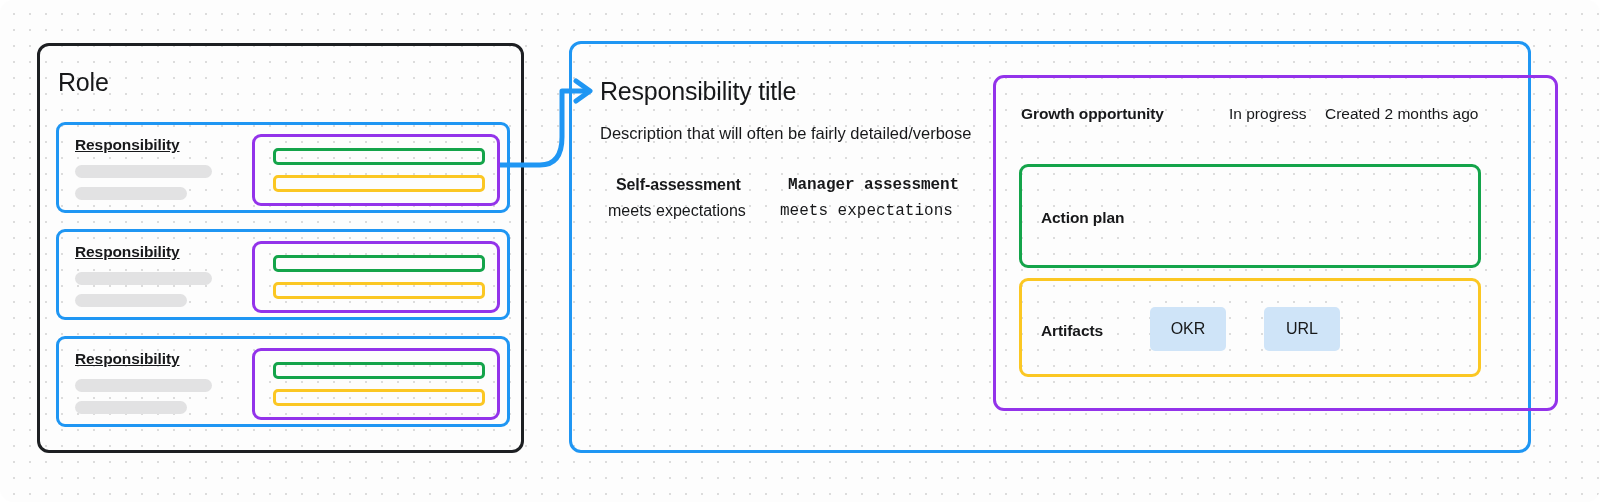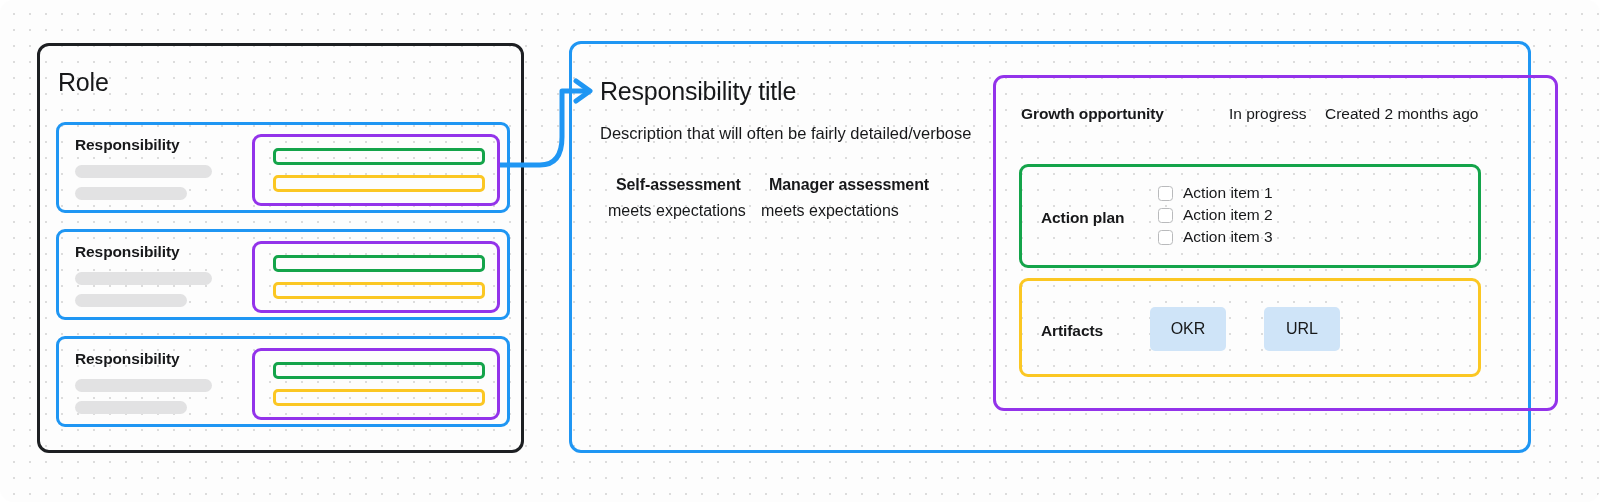--- a/index.html
+++ b/index.html
@@ -57,20 +57,21 @@
   #resp-card-2 { top: 290px; }
 
   .resp-label {
     position: absolute;
     left: 16px;
     top: 11px;
     font-size: 15.5px;
     font-weight: bold;
     letter-spacing: -0.1px;
     color: #17181a;
+    text-decoration: underline;
   }
   .skeleton {
     position: absolute;
     background: #e2e2e3;
     border-radius: 7px;
     height: 13px;
   }
   .skel-1 { left: 16px; top: 40px; width: 137px; }
   .skel-2 { left: 16px; top: 62px; width: 112px; }
 
@@ -128,21 +129,21 @@
     left: 28px;
     top: 80px;
     font-size: 16.5px;
     color: #17181a;
   }
   .assessment-col {
     position: absolute;
     top: 132px;
   }
   #self-assessment-col  { left: 36px; }
-  #manager-assessment-col { left: 189px; }
+  #manager-assessment-col { left: 208px; font-family: Liberation Mono, monospace; }
   .assess-head {
     font-size: 16px;
     font-weight: bold;
     letter-spacing: -0.1px;
     margin: 0 0 8px 8px;
   }
   .assess-value {
     font-size: 16px;
     color: #17181a;
     margin: 0;
@@ -330,34 +331,20 @@
       <p class="assess-value">meets expectations</p>
     </div>
 
     <div id="growth-card">
       <div id="growth-title">Growth opportunity</div>
       <div id="growth-status">In progress</div>
       <div id="growth-created">Created 2 months ago</div>
 
       <div id="action-plan-card">
         <div id="action-plan-label">Action plan</div>
-        <ul id="action-items">
-          <li class="action-item">
-            <span class="checkbox"></span>
-            <span class="action-item-label">Action item 1</span>
-          </li>
-          <li class="action-item">
-            <span class="checkbox"></span>
-            <span class="action-item-label">Action item 2</span>
-          </li>
-          <li class="action-item">
-            <span class="checkbox"></span>
-            <span class="action-item-label">Action item 3</span>
-          </li>
-        </ul>
       </div>
 
       <div id="artifacts-card">
         <div id="artifacts-label">Artifacts</div>
         <div id="artifact-chips">
           <button class="artifact-chip">OKR</button>
           <button class="artifact-chip">URL</button>
         </div>
       </div>
     </div>

